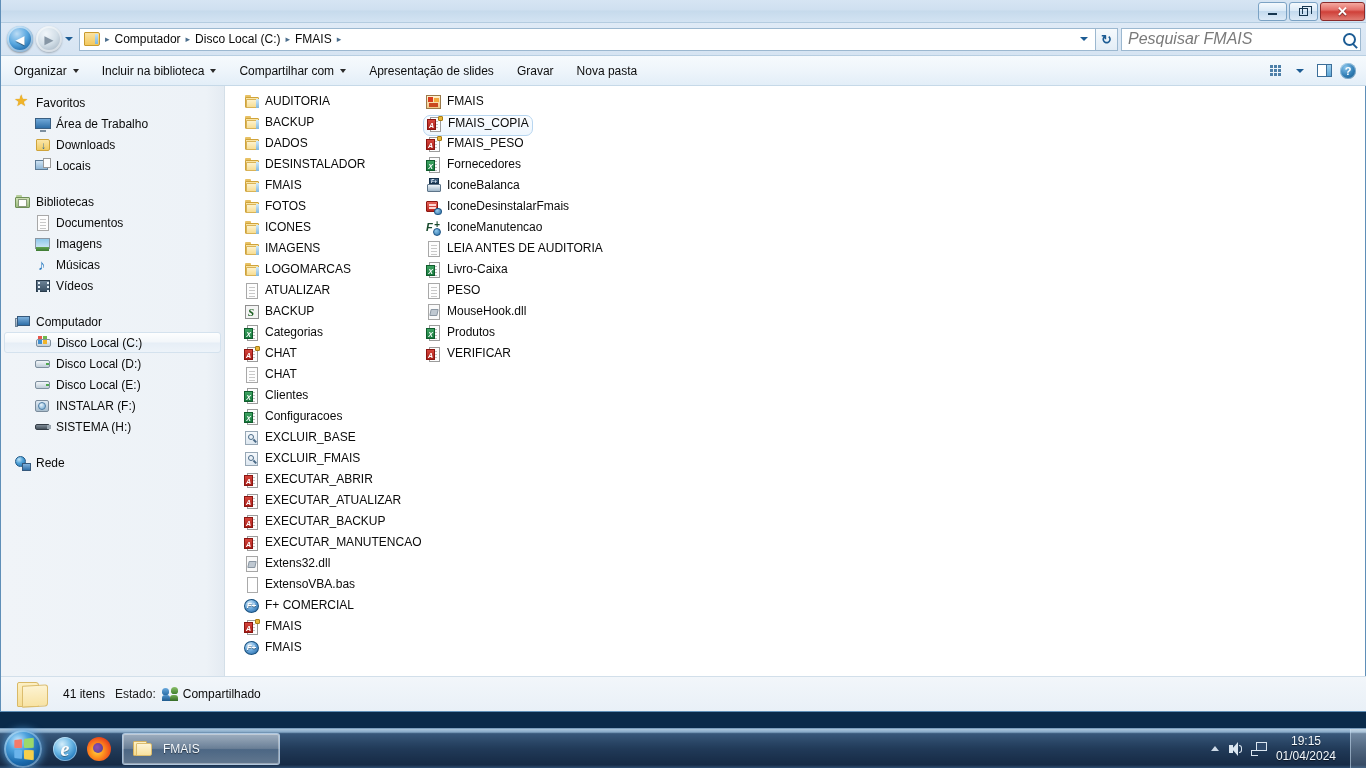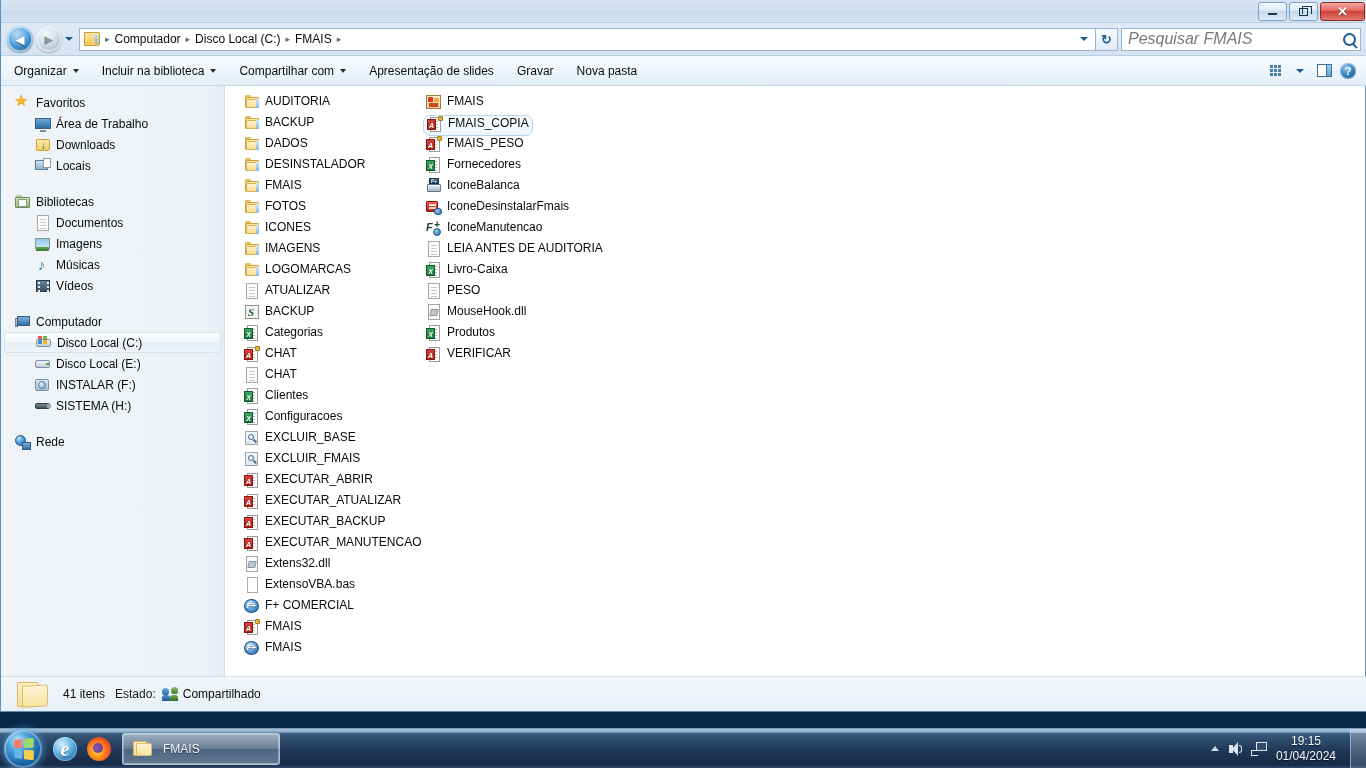--- a/index.html
+++ b/index.html
@@ -591,20 +591,27 @@
             <i style="background:#f0b429"></i>
           </span>
       </span>
       <span class="navlbl">Disco Local (C:)</span>
     </div>
     <div class="navrow child">
       <span class="nicon ic-hdd">
           <i class="bd"></i>
           <i class="led"></i>
         </span>
+      <span class="navlbl">Disco Local (D:)</span>
+    </div>
+    <div class="navrow child">
+      <span class="nicon ic-hdd">
+          <i class="bd"></i>
+          <i class="led"></i>
+        </span>
       <span class="navlbl">Disco Local (E:)</span>
     </div>
     <div class="navrow child">
       <span class="nicon ic-cd">
           <i class="bd"></i>
           <i class="disc"></i>
         </span>
       <span class="navlbl">INSTALAR (F:)</span>
     </div>
     <div class="navrow child">

